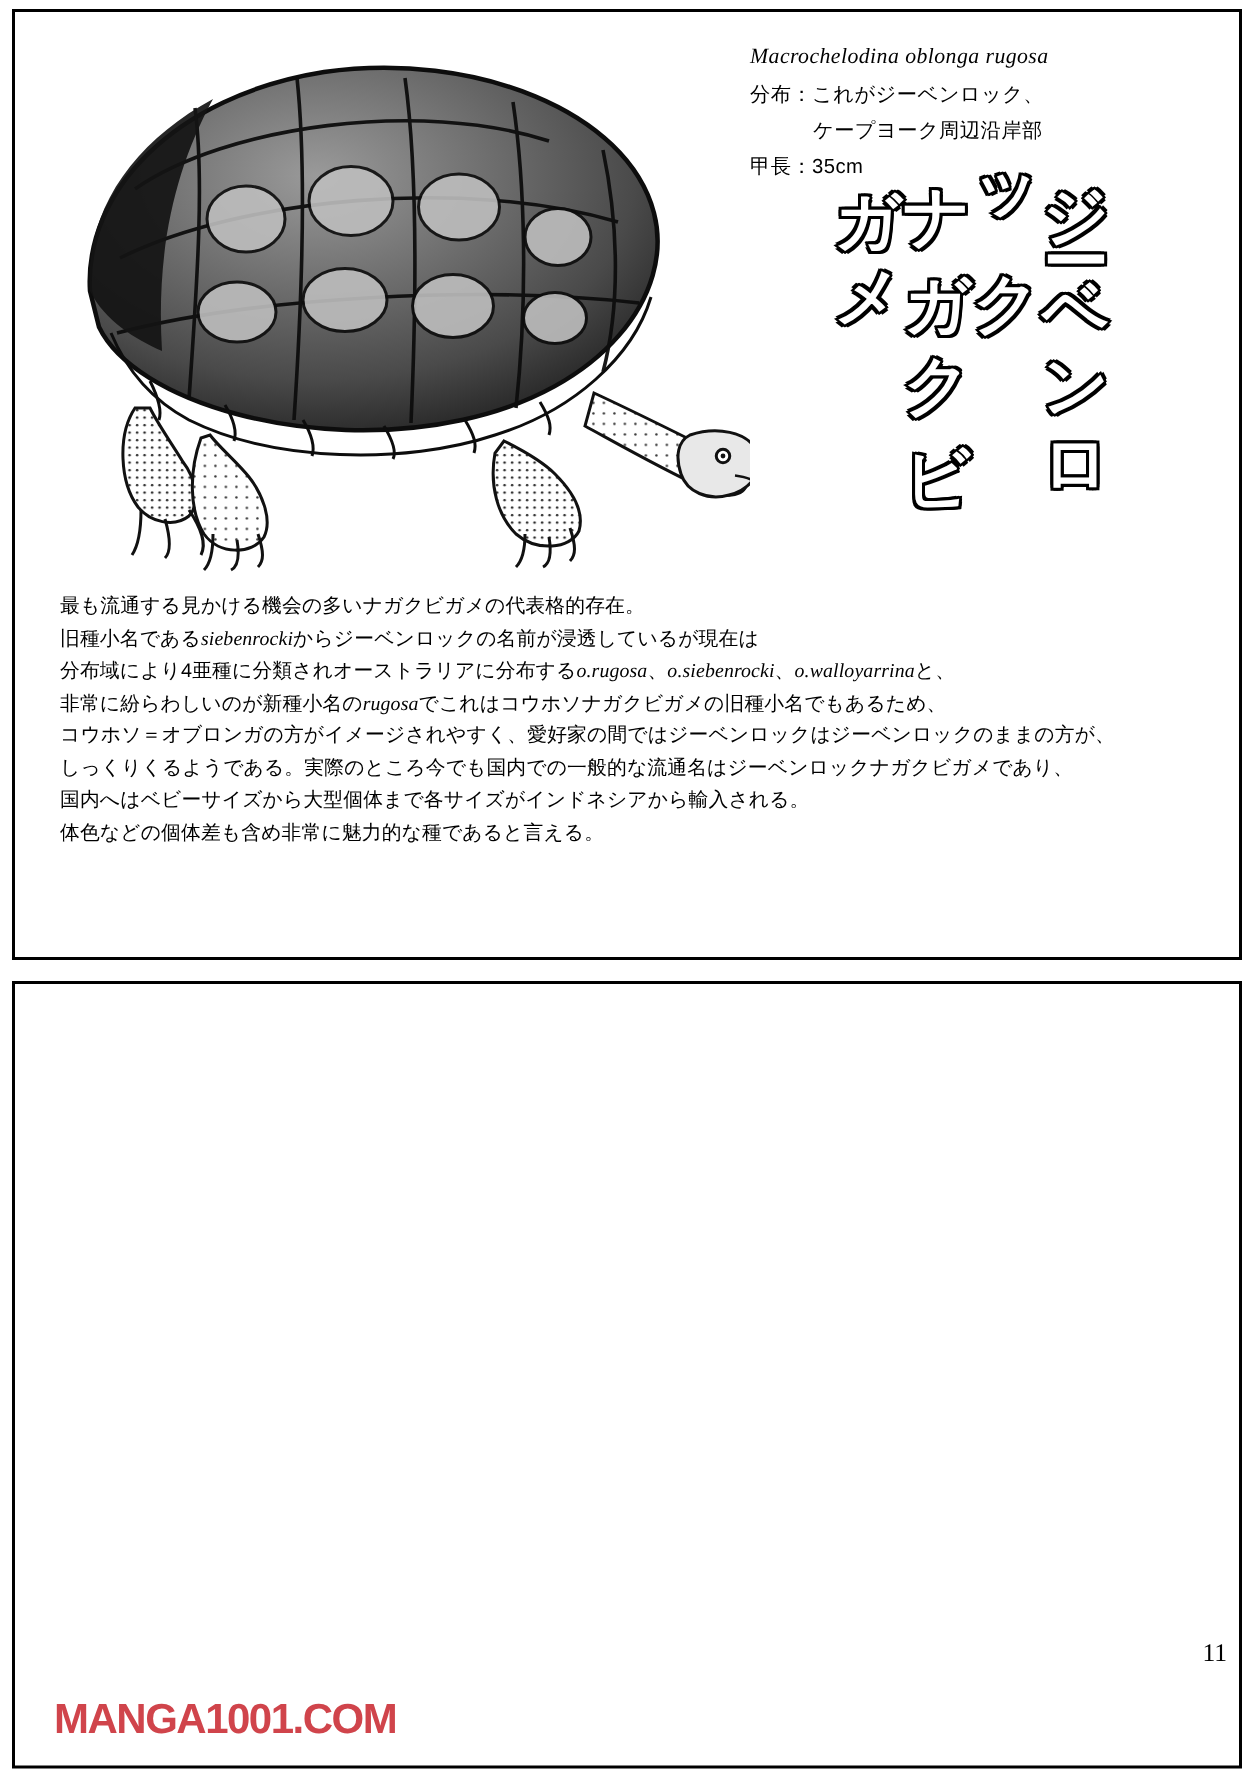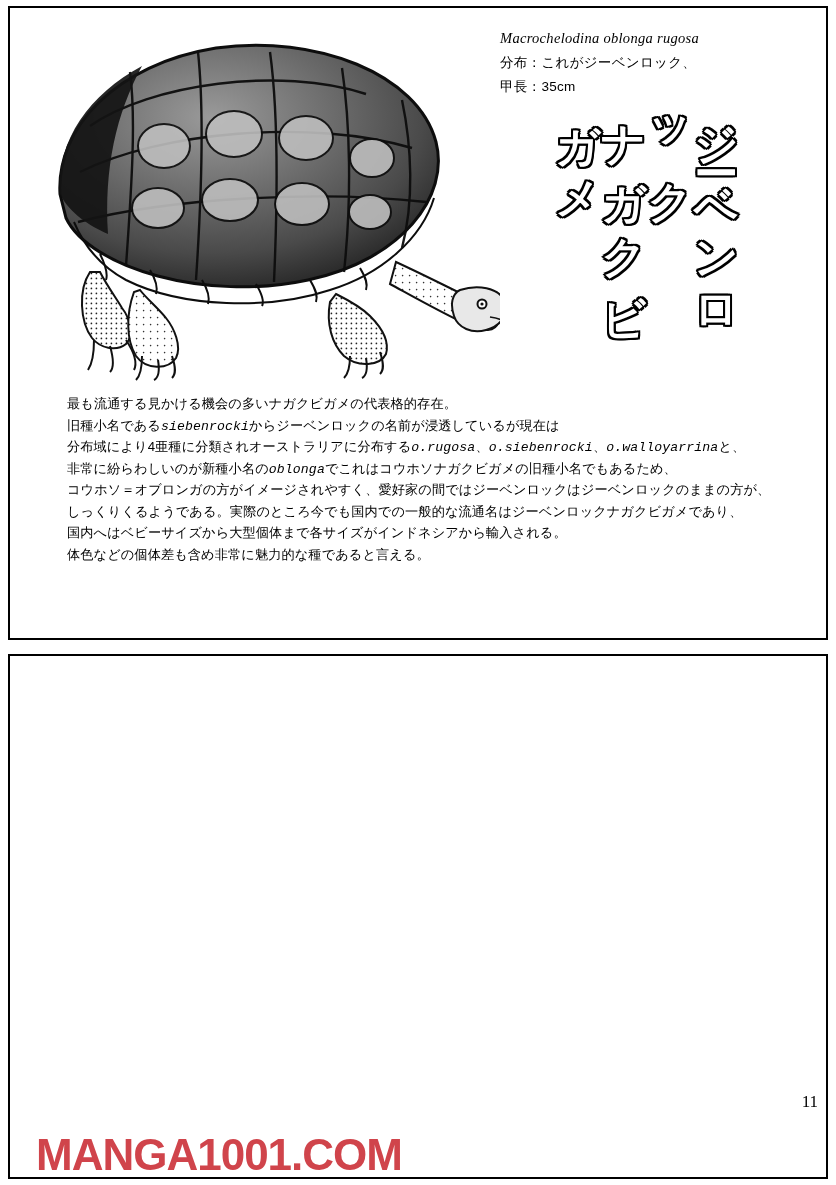--- a/index.html
+++ b/index.html
@@ -61,23 +61,23 @@
   #heading-top { top: 18px; left: 490px; }
 
   
   .body-text {
     position: absolute;
     font-size: 13.2px;
     line-height: 1.62;
     letter-spacing: 0.1px;
     white-space: nowrap;
   }
-  .body-text div { height: 21.5px; margin-left: 27px; }
+  .body-text div { height: 21.5px; }
   .body-text i {
-    font-family: Liberation Mono, monospace;
+    font-family: Liberation Serif, serif;
     font-style: italic;
   }
   #text-top { top: 385px; left: 30px; }
 
   
   .art {
     position: absolute;
   }
   #art-top { top: 14px; left: 20px; width: 470px; height: 360px; }
 
@@ -111,21 +111,21 @@
     right: 18px;
     top: 1092px;
     font-size: 17px;
     font-family: "Liberation Serif", serif;
     margin-left: 12px;
   }
   #watermark {
     position: absolute;
     left: 36px;
     top: 1130px;
-    font-size: 44px;
+    font-size: 28px;
     font-weight: bold;
     font-family: "Liberation Sans", sans-serif;
     color: #c8242c;
     opacity: 0.85;
     letter-spacing: -1px;
   }
 </style>
 </head>
 <body>
 
@@ -209,28 +209,29 @@
 
     <div class="vtitle" id="vtitle-top">
       <span class="col">ジーベンロック</span>
       <span class="col">ナガクビ</span>
       <span class="col">ガメ</span>
     </div>
 
     <div class="species-block" id="heading-top">
       <div class="sci-name">Macrochelodina oblonga rugosa</div>
       <div class="meta-line">分布：これがジーベンロック、</div>
+      <div class="meta-line"><span class="indent"></span><span>ケープヨーク周辺沿岸部</span></div>
       <div class="meta-line">甲長：35cm</div>
     </div>
 
     <div class="body-text" id="text-top">
         <div>最も流通する見かける機会の多いナガクビガメの代表格的存在。</div>
         <div>旧種小名である<i>siebenrocki</i>からジーベンロックの名前が浸透しているが現在は</div>
         <div>分布域により4亜種に分類されオーストラリアに分布する<i>o.rugosa</i>、<i>o.siebenrocki</i>、<i>o.walloyarrina</i>と、</div>
-        <div>非常に紛らわしいのが新種小名の<i>oblonga</i>でこれはコウホソナガクビガメの旧種小名でもあるため、</div>
+        <div>非常に紛らわしいのが新種小名の<i>rugosa</i>でこれはコウホソナガクビガメの旧種小名でもあるため、</div>
         <div>コウホソ＝オブロンガの方がイメージされやすく、愛好家の間ではジーベンロックはジーベンロックのままの方が、</div>
         <div>しっくりくるようである。実際のところ今でも国内での一般的な流通名はジーベンロックナガクビガメであり、</div>
         <div>国内へはベビーサイズから大型個体まで各サイズがインドネシアから輸入される。</div>
         <div>体色などの個体差も含め非常に魅力的な種であると言える。</div>
       </div>
   </div>
 
   <div class="panel" id="panel-bottom">
 
     

